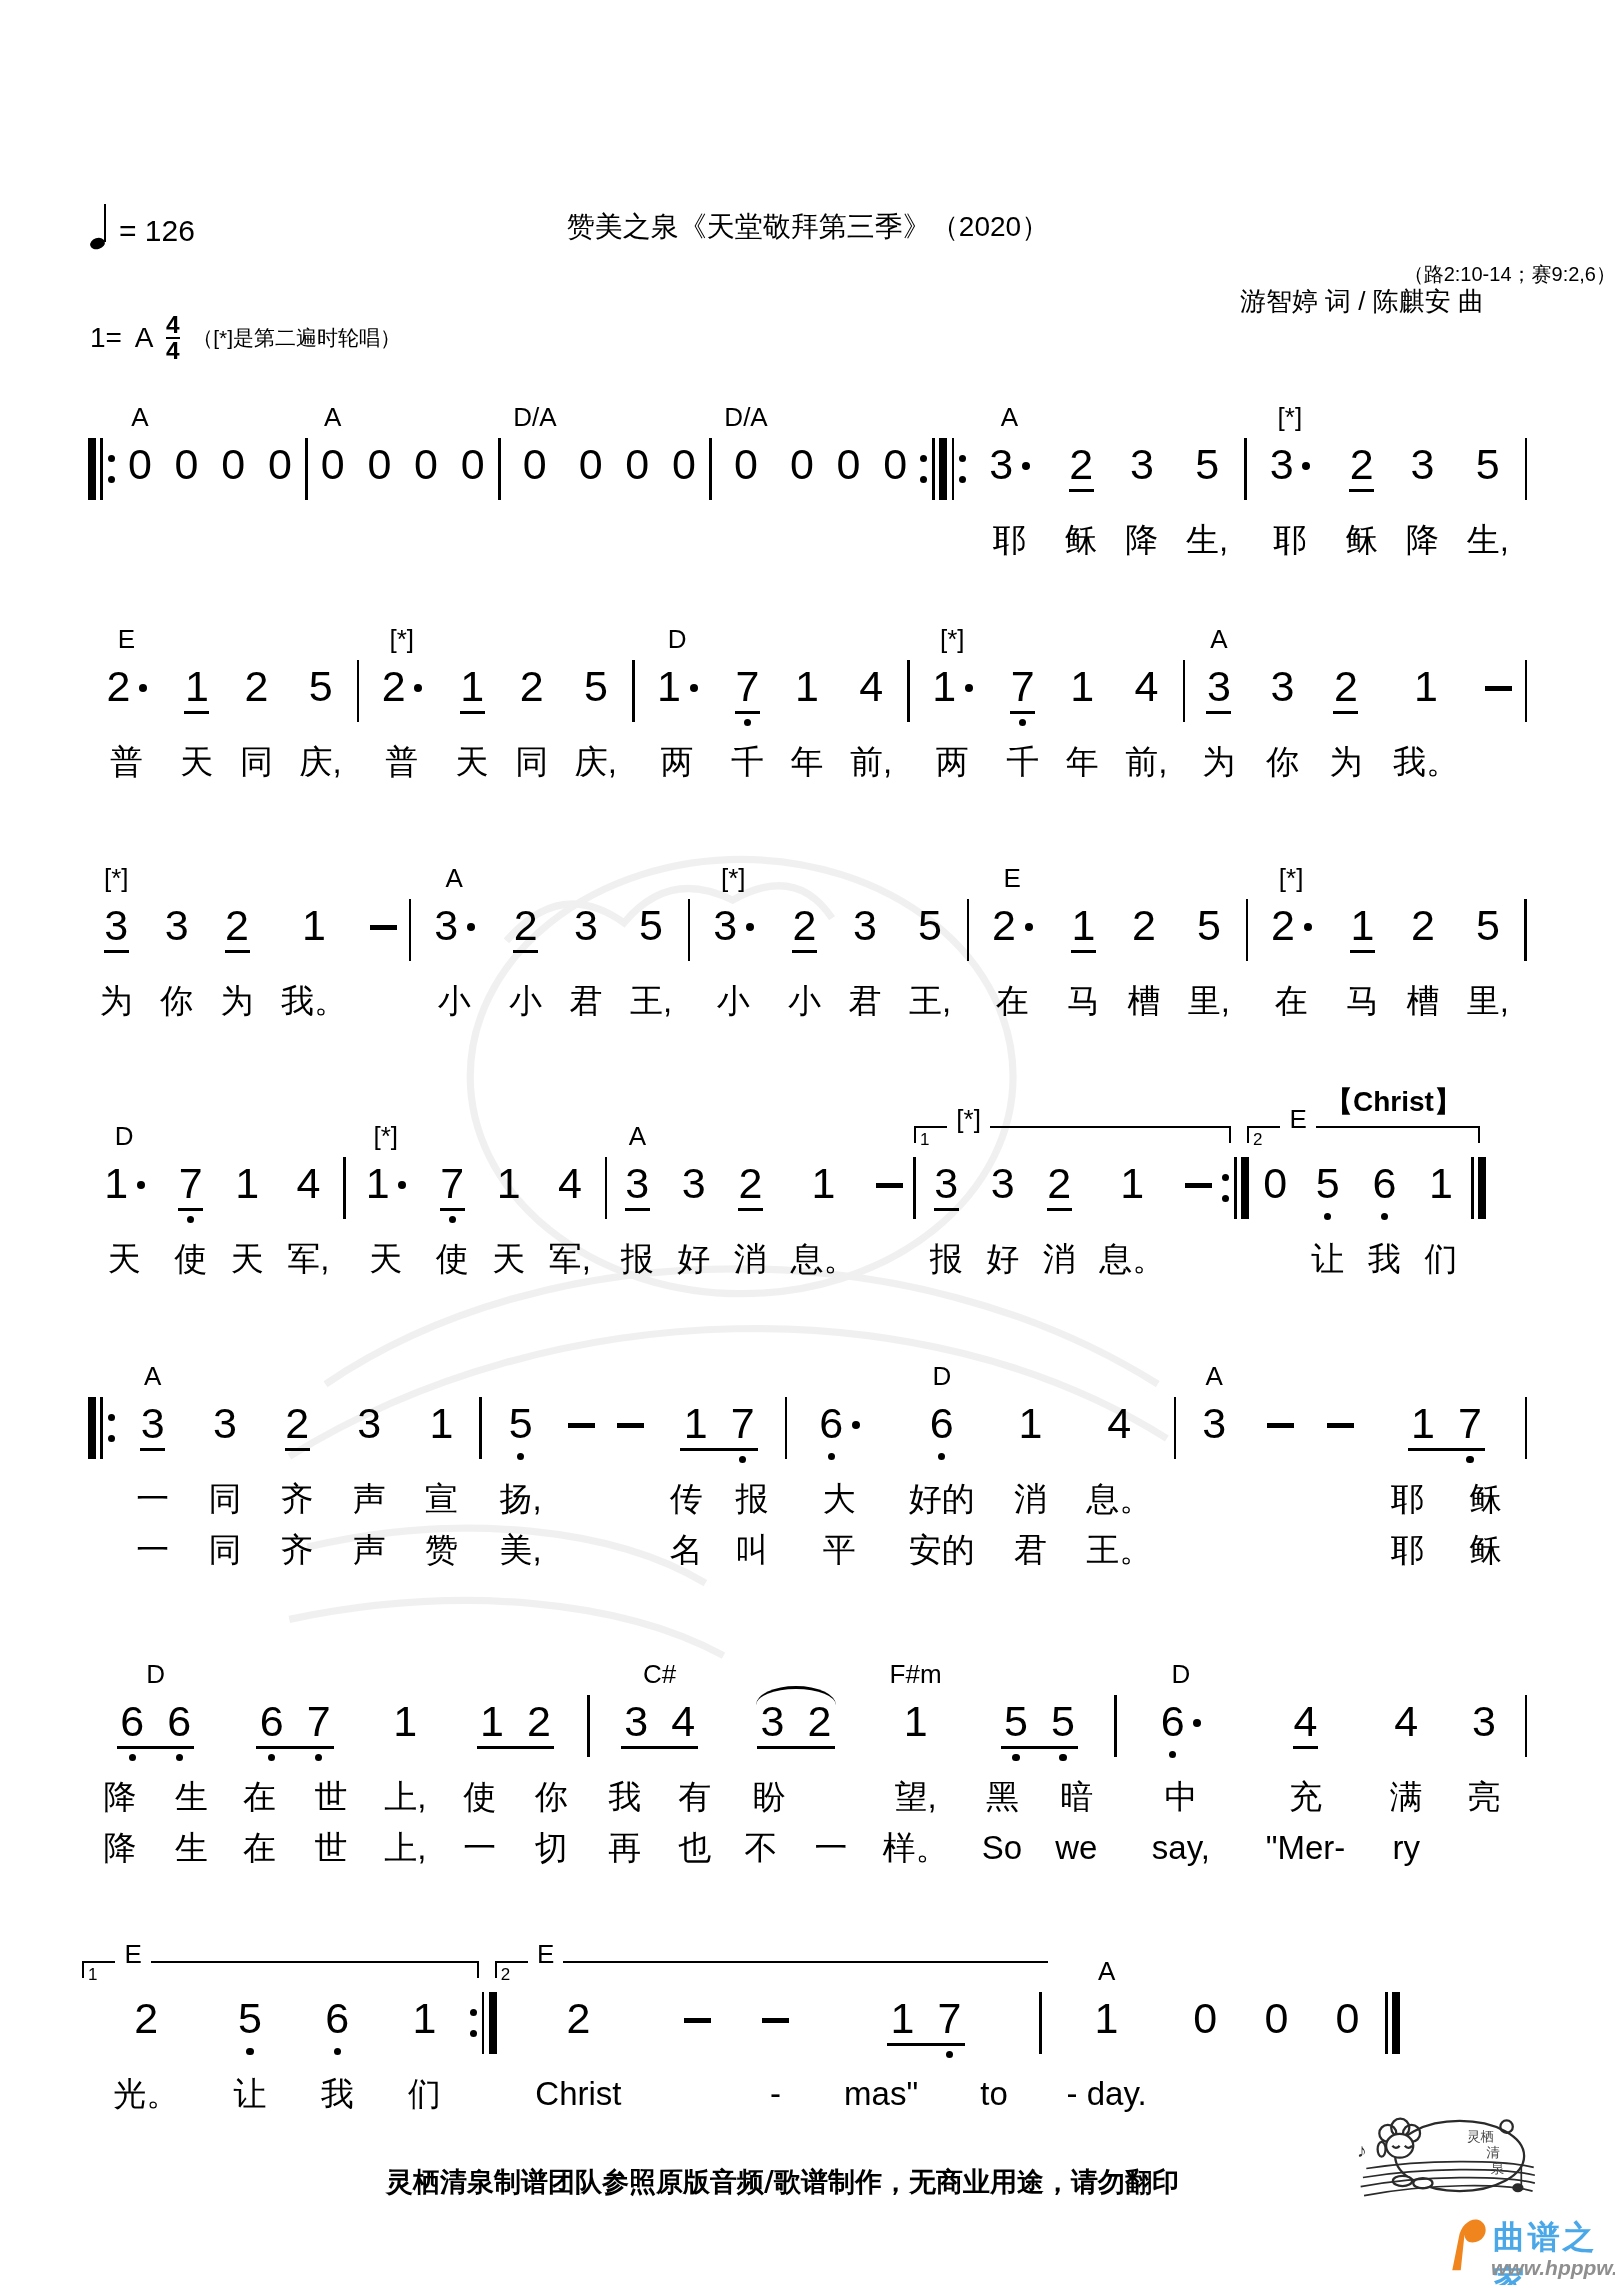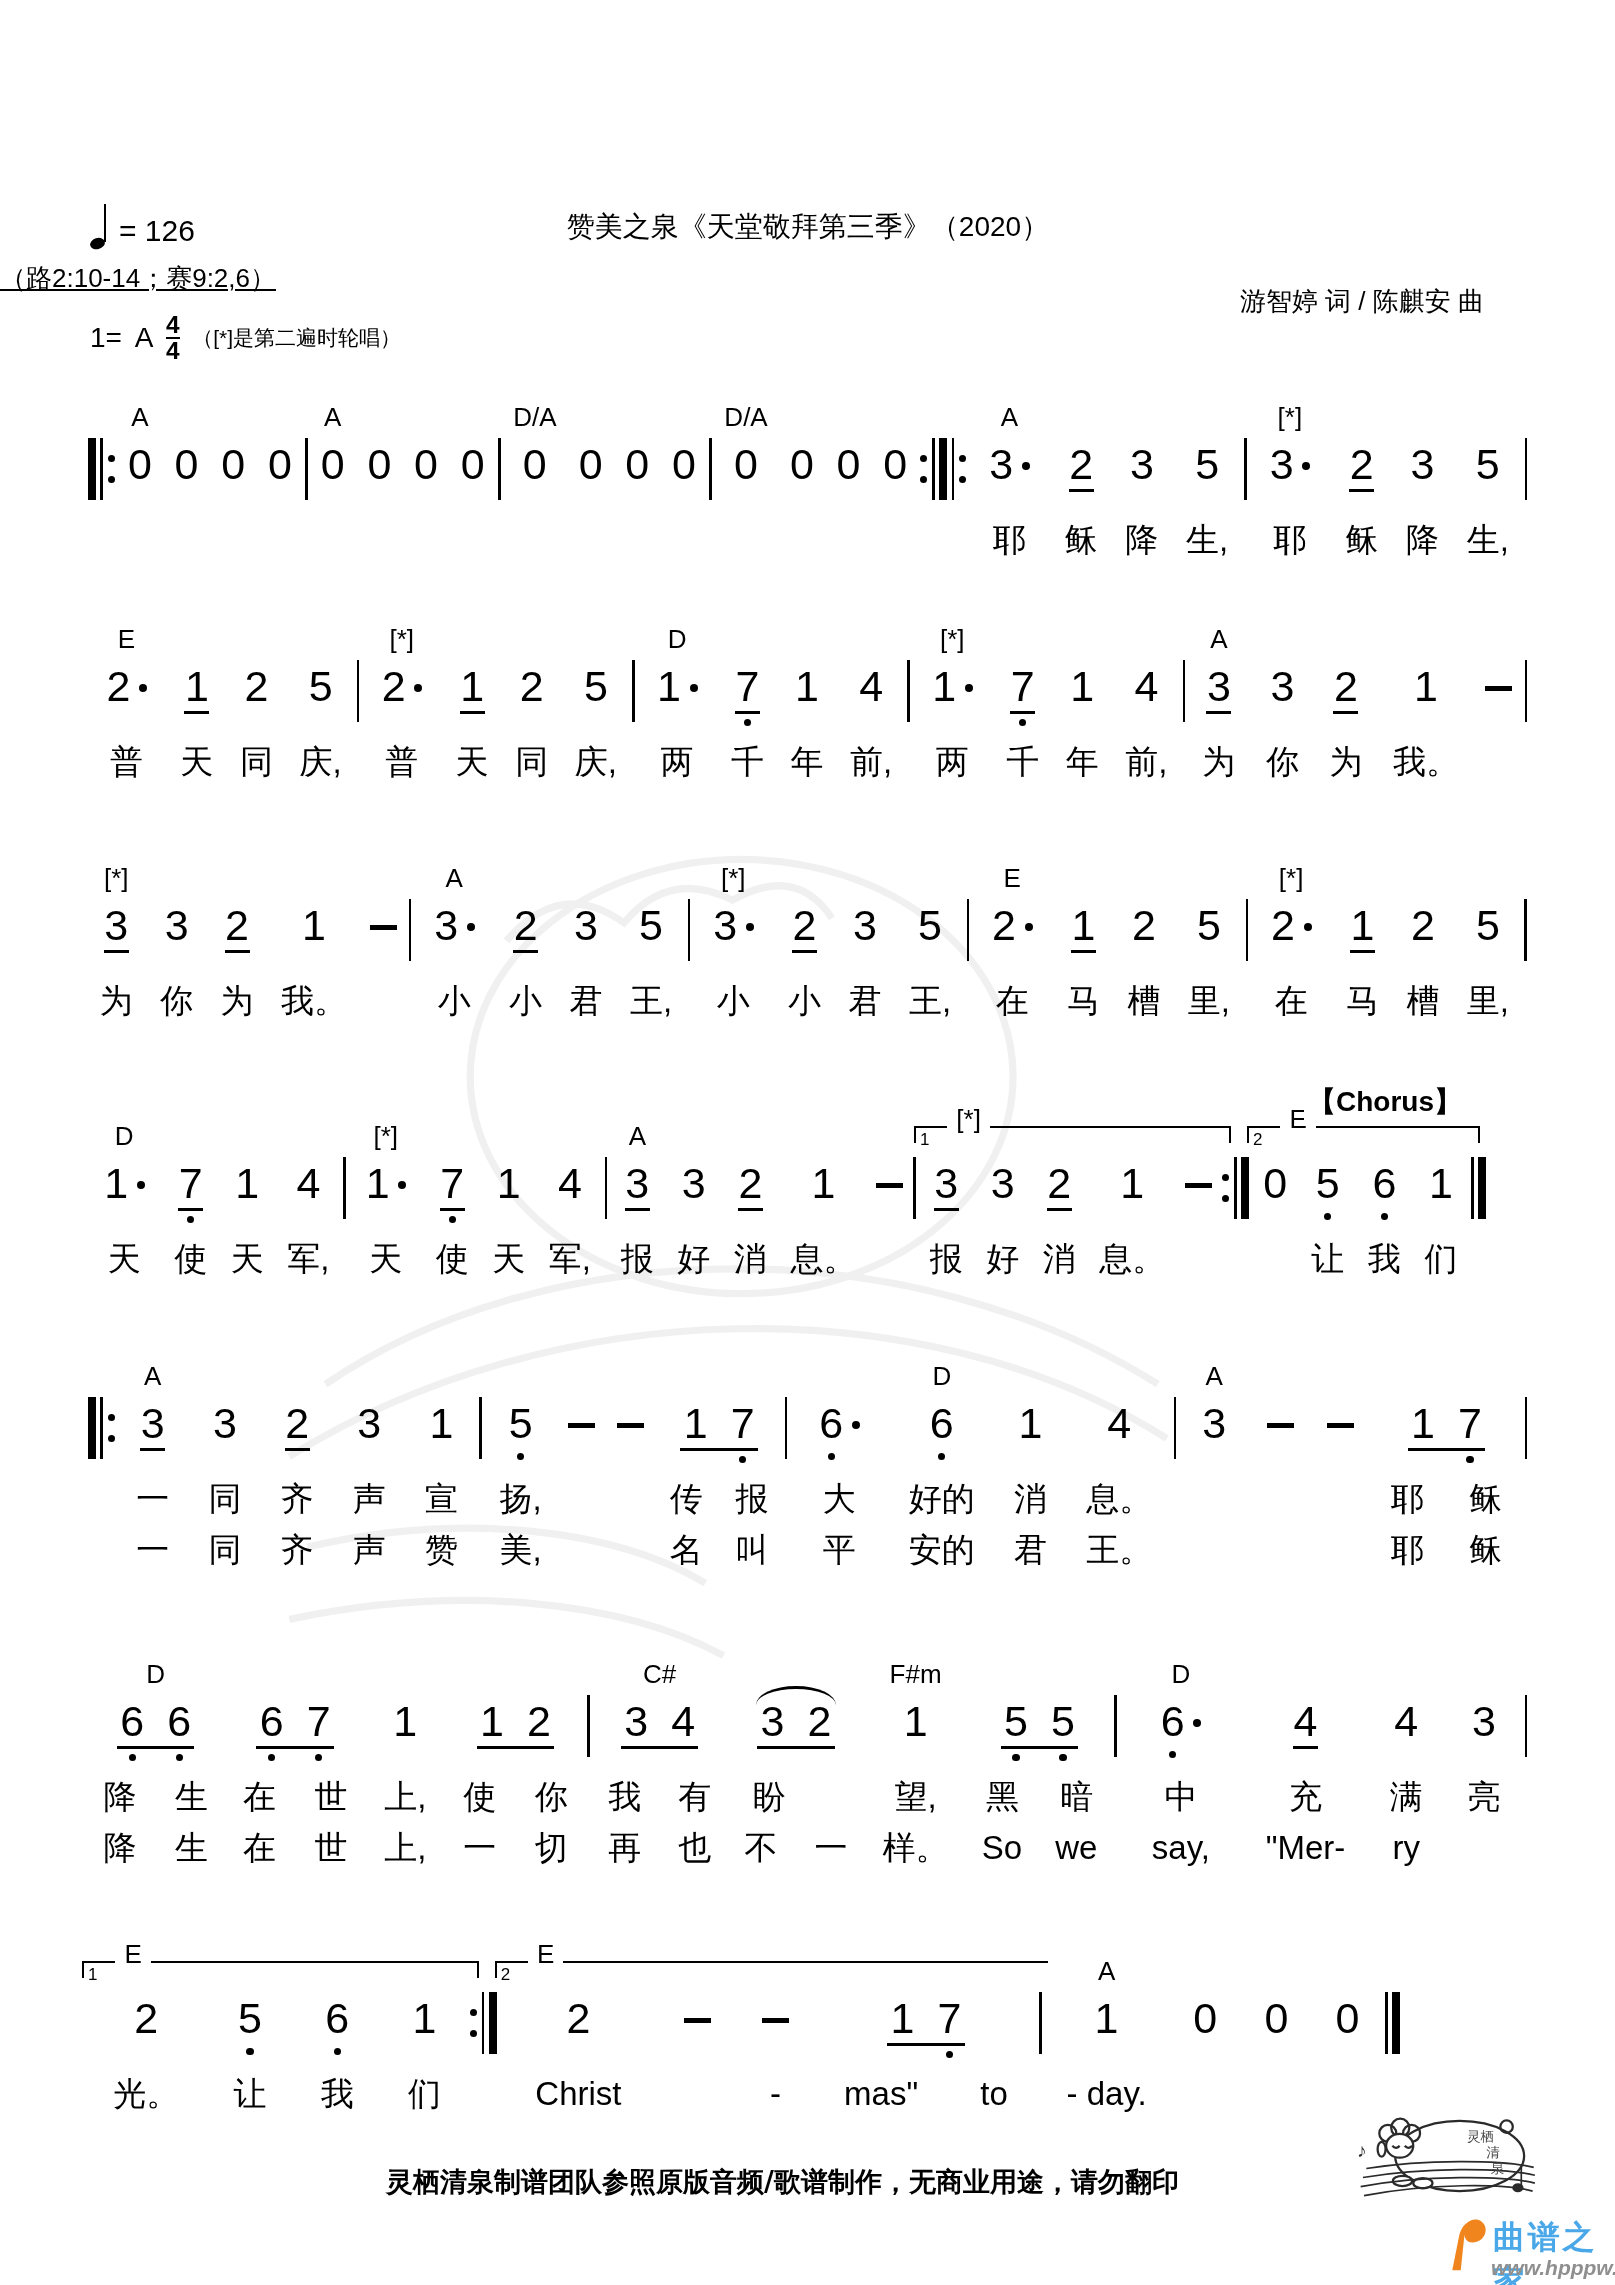--- a/index.html
+++ b/index.html
@@ -8,21 +8,21 @@
   
   .title{position:absolute;top:125px;left:0;width:100%;text-align:center;
          font-size:54px;font-weight:900;letter-spacing:3.6px;}
   .tempo{position:absolute;top:204px;left:90px;display:flex;align-items:flex-end;gap:11px;}
   .qnote{position:relative;width:18px;height:47px;}
   .qnote::before{content:"";position:absolute;right:1.8px;top:0;width:2.7px;height:38px;background:#000;}
   .qnote::after{content:"";position:absolute;left:0;bottom:1.8px;width:15.4px;height:11px;background:#000;
                 border-radius:50%;transform:rotate(-18deg);}
   .tempo-val{font-size:30px;line-height:33px;padding-bottom:3.6px;}
   .source{position:absolute;top:208px;left:0;width:100%;text-align:center;font-size:28px;}
-  .scripture{position:absolute;top:261px;left:0;width:100%;text-align:left;font-size:26px;text-decoration:underline;}
+  .scripture{position:absolute;top:261px;left:0;width:100%;text-align:right;font-size:20px;}
   .credits{position:absolute;top:284px;right:132px;font-size:26px;}
   .keyline{position:absolute;top:313px;left:90px;display:flex;align-items:center;gap:12.7px;font-size:28px;}
   .frac{display:inline-flex;flex-direction:column;align-items:center;font-size:24.4px;line-height:24.4px;font-weight:700;}
   .frac .den{border-top:2.7px solid #000;}
   .roundnote{font-size:21px;text-align:center;}
   
   .score{position:absolute;inset:0;}
   .system{position:absolute;left:86px;}
   .staff-row{display:flex;width:100%;}
   .measure{position:relative;display:flex;min-width:0;}
@@ -1122,21 +1122,21 @@
               <span class="bdot"></span>
             </span>
             <span class="bl thin"></span>
             <span class="bl thick"></span>
           </div>
           <div class="measure" style="flex-grow: 4;">
             <div class="volta closed">
               <span class="vnum">2</span>
               <span class="vchord">E</span>
             </div>
-            <div class="chorus">【Chorus】</div>
+            <div class="chorus">【Christ】</div>
             <div class="cells">
               <div class="cell" style="flex-grow: 1;">
                 <div class="chord"></div>
                 <div class="note">
                   <span class="nstack">
                     <span class="num">0</span>
                     <span class="odot"></span>
                   </span>
                 </div>
                 <div class="lyr"></div>

